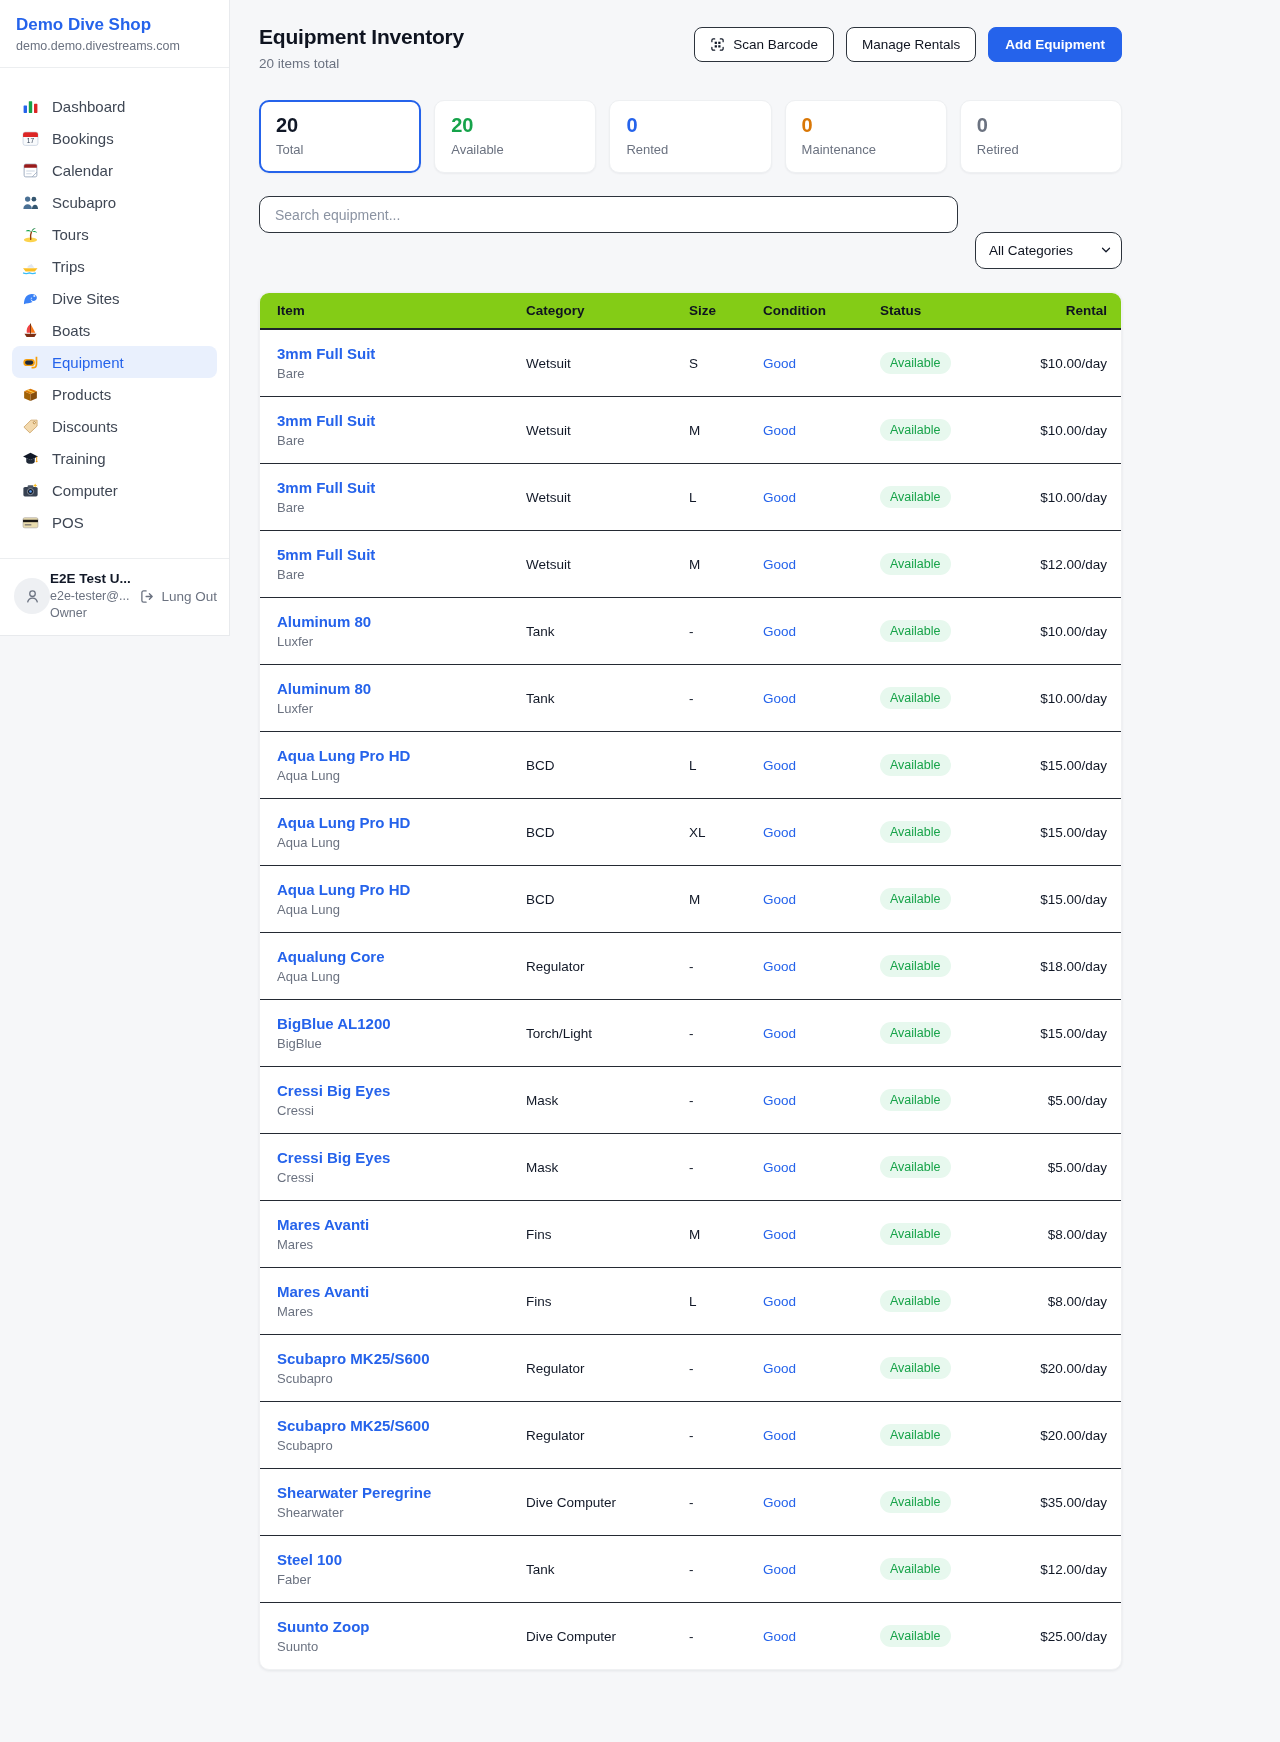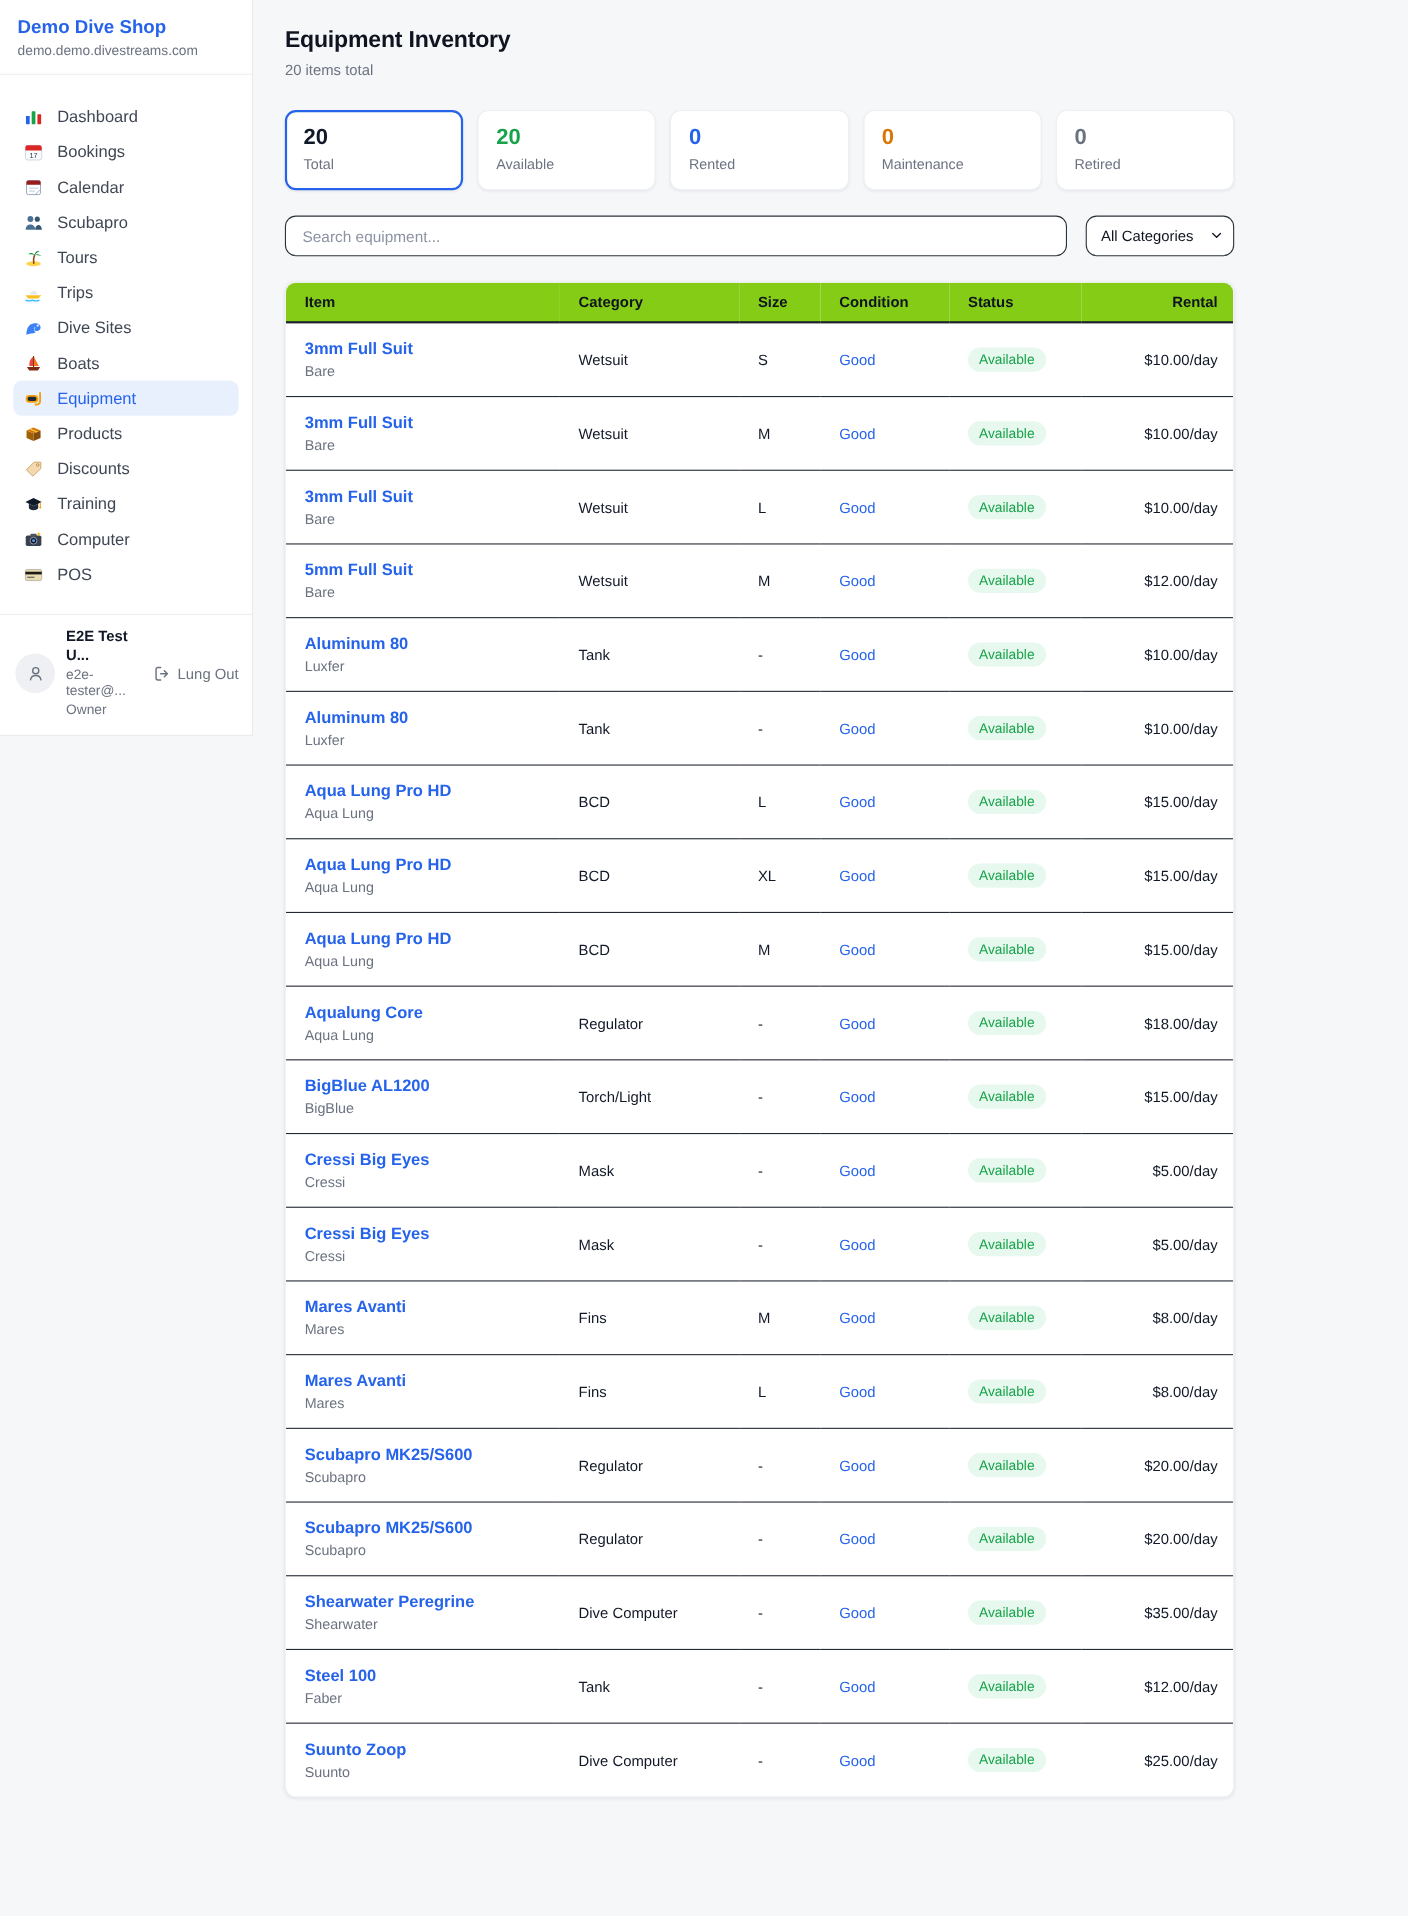--- a/index.html
+++ b/index.html
@@ -26,21 +26,21 @@
     display:flex; align-items:center; gap:13px;
     padding:7.5px 10px; border-radius:8px;
     color:#3f4754; font-size:15px; cursor:pointer;
   }
   .nav-item.active { background:#e9f0fd; color:#2563eb; }
   .nav-icon { width:17px; height:17px; display:inline-flex; flex:0 0 17px; }
   .nav-icon svg { width:17px; height:17px; }
   .sb-footer {
     border-top:1px solid #eceef0;
     padding:12px 12px 14px 14px;
-    display:flex; align-items:center; gap:10px;
+    display:flex; align-items:center; 
   }
   .avatar {
     width:36px; height:36px; border-radius:50%;
     background:#eef0f3; display:flex; align-items:center; justify-content:center;
     flex:0 0 36px;
   }
   .user-meta { line-height:1.25; min-width:0; }
   .user-name { font-size:13.5px; font-weight:bold; color:#111827; }
   .user-email { font-size:12.5px; color:#6b7280; margin-top:1px; }
   .user-role { font-size:12.5px; color:#6b7280; margin-top:1px; }
@@ -68,21 +68,21 @@
   .stat-label { font-size:13px; color:#6b7280; margin-top:5px; }
   .v-dark { color:#111827; } .v-green { color:#16a34a; } .v-blue { color:#2563eb; }
   .v-orange { color:#d97706; } .v-gray { color:#6b7280; }
   
   .filter-row { display:flex; gap:17px; margin-bottom:23px; }
   .search-input {
     flex:1; height:37px; border:1.5px solid #2c333c; border-radius:10px;
     padding:0 15px; font-size:14px; font-family:inherit; color:#111827; background:#fff; outline:none;
   }
   .search-input::placeholder { color:#8b93a2; }
-  .select-wrap { position:relative; width:135px; }
+  .select-wrap { position:relative; width:147px;margin-top:36px; }
   .category-select {
     appearance:none; -webkit-appearance:none; width:100%; height:37px;
     border:1.5px solid #2c333c; border-radius:10px; background:#fff;
     padding:0 28px 0 13px; font-size:13.5px; font-family:inherit; color:#0f1420; cursor:pointer; outline:none;
   }
   .select-chevron { position:absolute; right:9px; top:11px; pointer-events:none; }
   
   .table-card {
     background:#fff; border-radius:10px; overflow:hidden;
     box-shadow:0 1px 3px rgba(16,24,40,.08); border:1px solid #f0f1f3;
@@ -286,20 +286,38 @@
     </div>
   </div>
 </aside>
 
 <main class="main">
 
   <div class="header-row">
     <div>
       <h1 class="page-title">Equipment Inventory</h1>
       <div class="page-subtitle">20 items total</div>
+    </div>
+    <div class="header-actions">
+      <button class="btn btn-outline">
+        <svg width="15" height="15" viewBox="0 0 16 16">
+            <path d="M2 5V3.5A1.5 1.5 0 013.5 2H5M11 2h1.5A1.5 1.5 0 0114 3.5V5M14 11v1.5a1.5 1.5 0 01-1.5 1.5H11M5 14H3.5A1.5 1.5 0 012 12.5V11" stroke="#111827" stroke-width="1.3" fill="none" stroke-linecap="round"></path>
+            <rect x="5" y="5" width="2.4" height="2.4" fill="#111827"></rect>
+            <rect x="8.8" y="5" width="2.4" height="2.4" fill="#111827"></rect>
+            <rect x="5" y="8.8" width="2.4" height="2.4" fill="#111827"></rect>
+            <rect x="8.8" y="8.8" width="2.4" height="2.4" fill="#111827"></rect>
+          </svg>
+        <span>Scan Barcode</span>
+      </button>
+      <button class="btn btn-outline">
+        <span>Manage Rentals</span>
+      </button>
+      <button class="btn btn-primary">
+        <span>Add Equipment</span>
+      </button>
     </div>
   </div>
 
   <div class="stats-row">
     <div class="stat-card active">
       <div class="stat-value v-dark">20</div>
       <div class="stat-label">Total</div>
     </div>
     <div class="stat-card">
       <div class="stat-value v-green">20</div>

